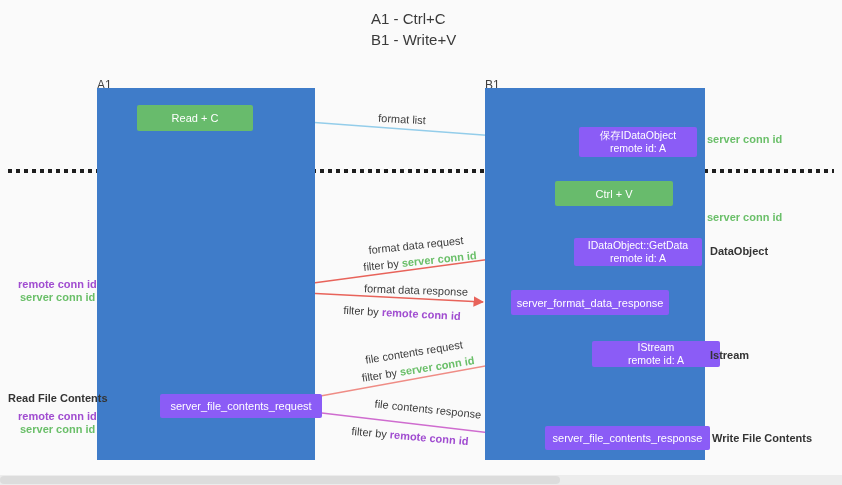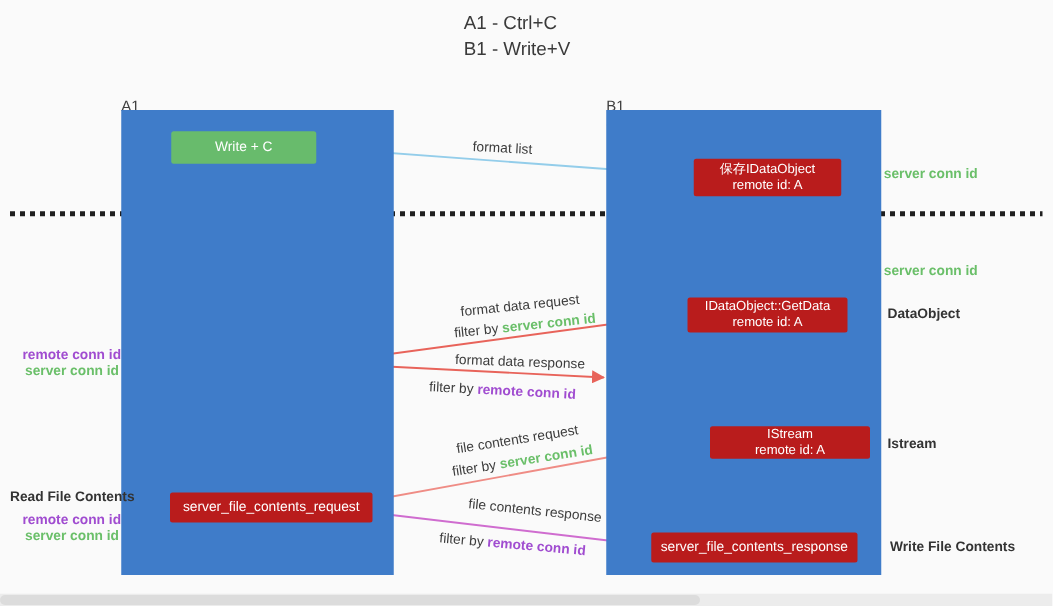--- a/index.html
+++ b/index.html
@@ -8,21 +8,21 @@
     font-family:"Liberation Sans","DejaVu Sans",sans-serif;color:#333;
   }
   .title{position:absolute;left:371px;top:8px;font-size:15px;line-height:21px;color:#3a3a3a;}
   .lane{position:absolute;top:88px;height:372px;background:#3f7cc9;}
   .lane-header{position:absolute;top:54px;text-align:left;font-size:12px;line-height:14px;color:#3f3f3f;margin-top:24px;}
   .box{
     position:absolute;display:flex;align-items:center;justify-content:center;
     color:#fff;font-size:11px;text-align:center;border-radius:2px;box-sizing:border-box;
   }
   .box.green{background:#68bb6c;}
-  .box.orange{background:#b91c1c;}
+  .box.orange{background:#8b5cf6;margin-left:24px;}
   .box.two-line{flex-direction:column;font-size:10.5px;line-height:13px;}
   .ann{position:absolute;font-size:11px;white-space:nowrap;color:#333;font-weight:bold;}
   .green-text{color:#6abf69;font-weight:bold;}
   .purple-text{color:#a04cd0;font-weight:bold;}
   .arrow-label{
     position:absolute;font-size:11px;color:#3c3c3c;white-space:nowrap;
     transform-origin:center center;
   }
   .arrow-layer{position:absolute;left:0;top:0;pointer-events:none;}
   .scroll-track{position:absolute;left:0;top:475px;width:842px;height:10px;background:#ececec;}
@@ -80,35 +80,41 @@
   </div>
   <div class="lane-header" style="left:485px;width:220px;">
     <div>B1</div>
     <div>connection</div>
   </div>
 
   <div class="lane" style="left:97px;width:218px;"></div>
   <div class="lane" style="left:485px;width:220px;"></div>
 
   <div class="box green" style="left:137px;top:105px;width:116px;height:26px;">
-    <span>Write + C</span>
+    <span>Read + C</span>
   </div>
 
   <div class="box orange two-line" style="left:555px;top:127px;width:118px;height:30px;">
     <div>保存IDataObject</div>
     <div>remote id: A</div>
   </div>
 
+  <div class="box green" style="left:555px;top:181px;width:118px;height:25px;">
+    <span>Ctrl + V</span>
+  </div>
 
   <div class="box orange two-line" style="left:550px;top:238px;width:128px;height:28px;align-items:center;">
     <div>IDataObject::GetData</div>
     <div>remote id: A</div>
   </div>
 
 
+  <div class="box orange" style="left:487px;top:290px;width:158px;height:25px;">
+    <span>server_format_data_response</span>
+  </div>
 
   <div class="box orange two-line" style="left:568px;top:341px;width:128px;height:26px;">
     <div>IStream</div>
     <div>remote id: A</div>
   </div>
 
   <div class="box orange" style="left:136px;top:394px;width:162px;height:24px;">
     <span>server_file_contents_request</span>
   </div>
 

